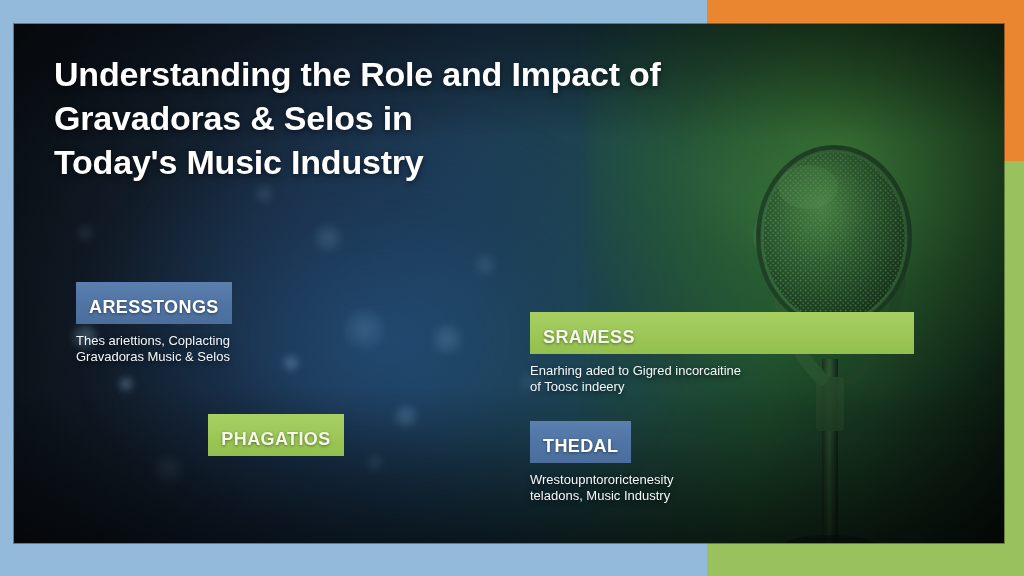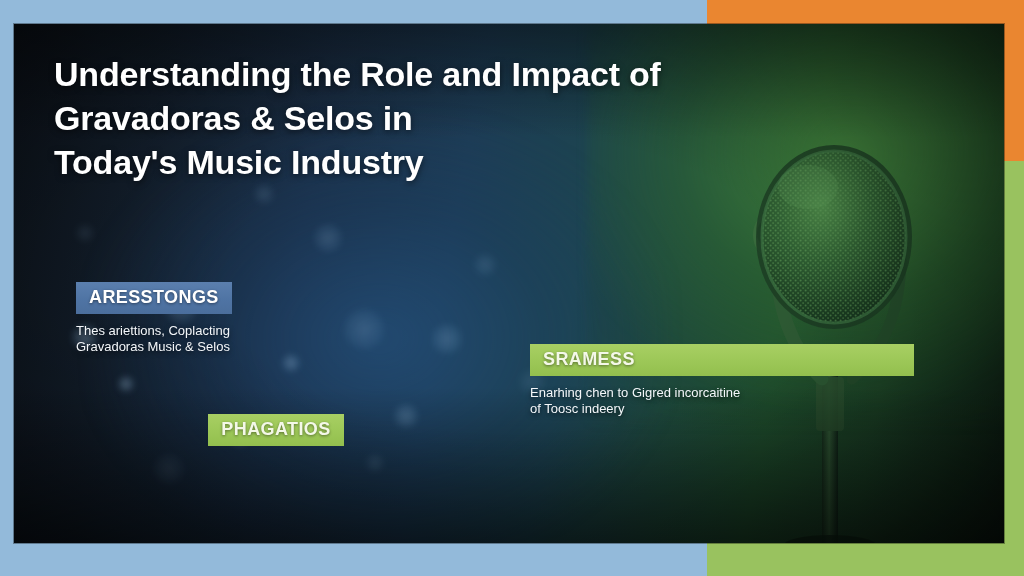--- a/index.html
+++ b/index.html
@@ -132,21 +132,21 @@
   
   .block {
     position: absolute;
   }
   .chip {
     display: inline-block;
     color: #ffffff;
     font-size: 18px;
     font-weight: bold;
     letter-spacing: 0.4px;
-    padding: 5px 13px 6px 13px;
+    padding: 15px 13px 6px 13px;
     text-shadow: 0 1px 3px rgba(0,0,0,0.45);
     box-sizing: border-box;
   }
   .chip.wide { display: block; }
   .chip-blue {
     background: linear-gradient(180deg, #5b7fae 0%, #4f74a4 55%, #4b6e9c 100%);
   }
   .chip-green {
     background: linear-gradient(180deg, #a8cf63 0%, #9cc757 55%, #93bf4e 100%);
     color: #f4f8e8;
@@ -158,21 +158,21 @@
     line-height: 1.26;
     text-shadow: 0 2px 5px rgba(0,0,0,0.6);
     white-space: pre-line;
   }
 
   .blk-1 { left: 62px; top: 258px; width: 400px; }
   .blk-2 { left: 62px; top: 390px; width: 400px; text-align: center; }
   .blk-3 { left: 516px; top: 288px; width: 400px; }
   .blk-4 { left: 516px; top: 397px; width: 400px; }
 
-  .blk-3 .chip { width: 384px; margin-top: 32px; }
+  .blk-3 .chip { width: 384px; }
 </style>
 </head>
 <body>
 
 <div id="slide">
 
   <div class="band band-blue-left"></div>
   <div class="band band-orange-top"></div>
   <div class="band band-green-right"></div>
 
@@ -257,19 +257,24 @@
       <div class="body-text">Thes ariettions, Coplacting
 Gravadoras Music &amp; Selos</div>
     </div>
 
     <div class="block blk-2">
       <span class="chip chip-green">PHAGATIOS</span>
     </div>
 
     <div class="block blk-3">
       <span class="chip chip-green wide">SRAMESS</span>
-      <div class="body-text">Enarhing chen to Gigred incorcaitine
+      <div class="body-text">Enarhing aded to Gigred incorcaitine
 of Toosc indeery</div>
     </div>
 
+    <div class="block blk-4">
+      <span class="chip chip-blue">THEDAL</span>
+      <div class="body-text">Wrestoupntororictenesity
+teladons, Music Industry</div>
+    </div>
 
   </div>
 </div>
 
 </body></html>

